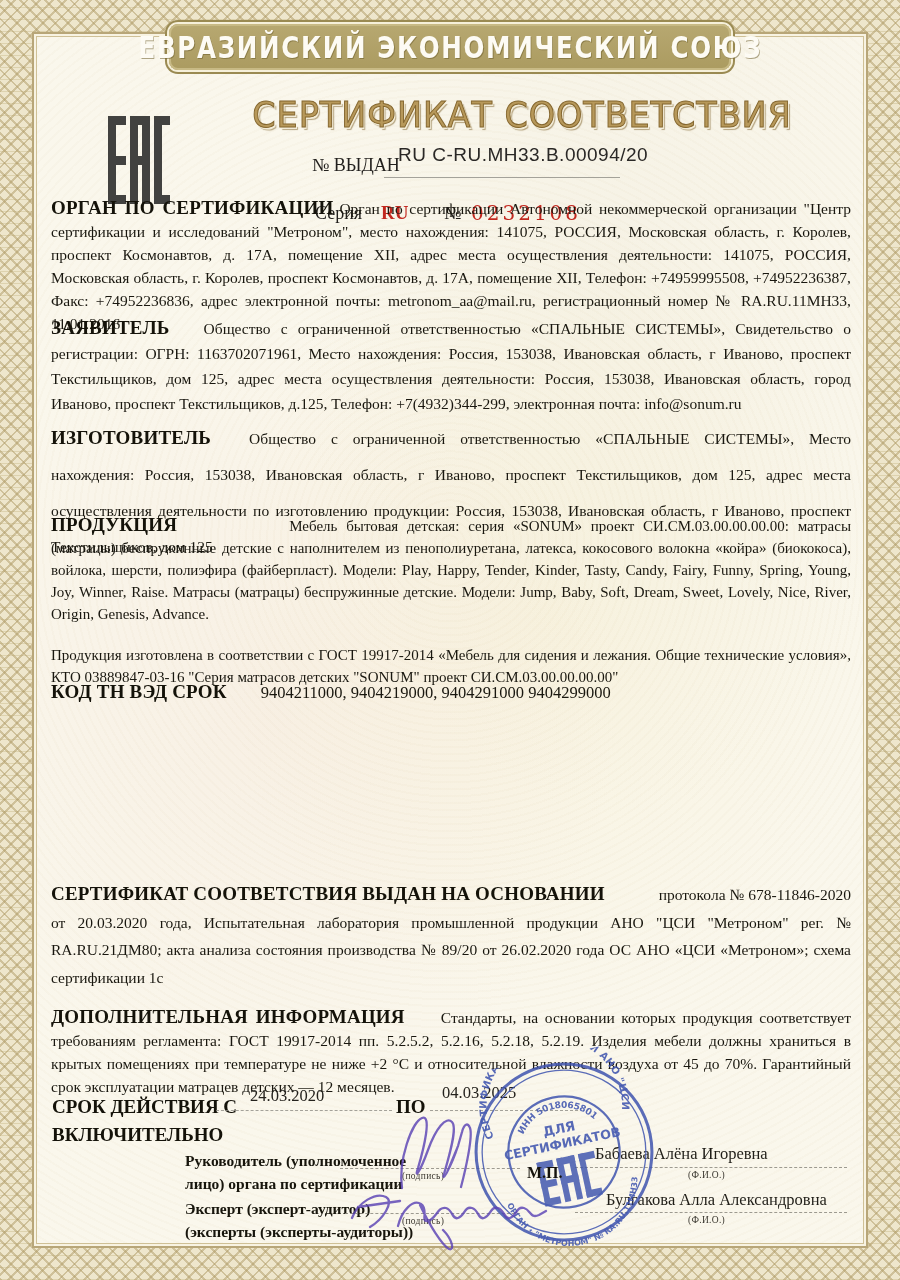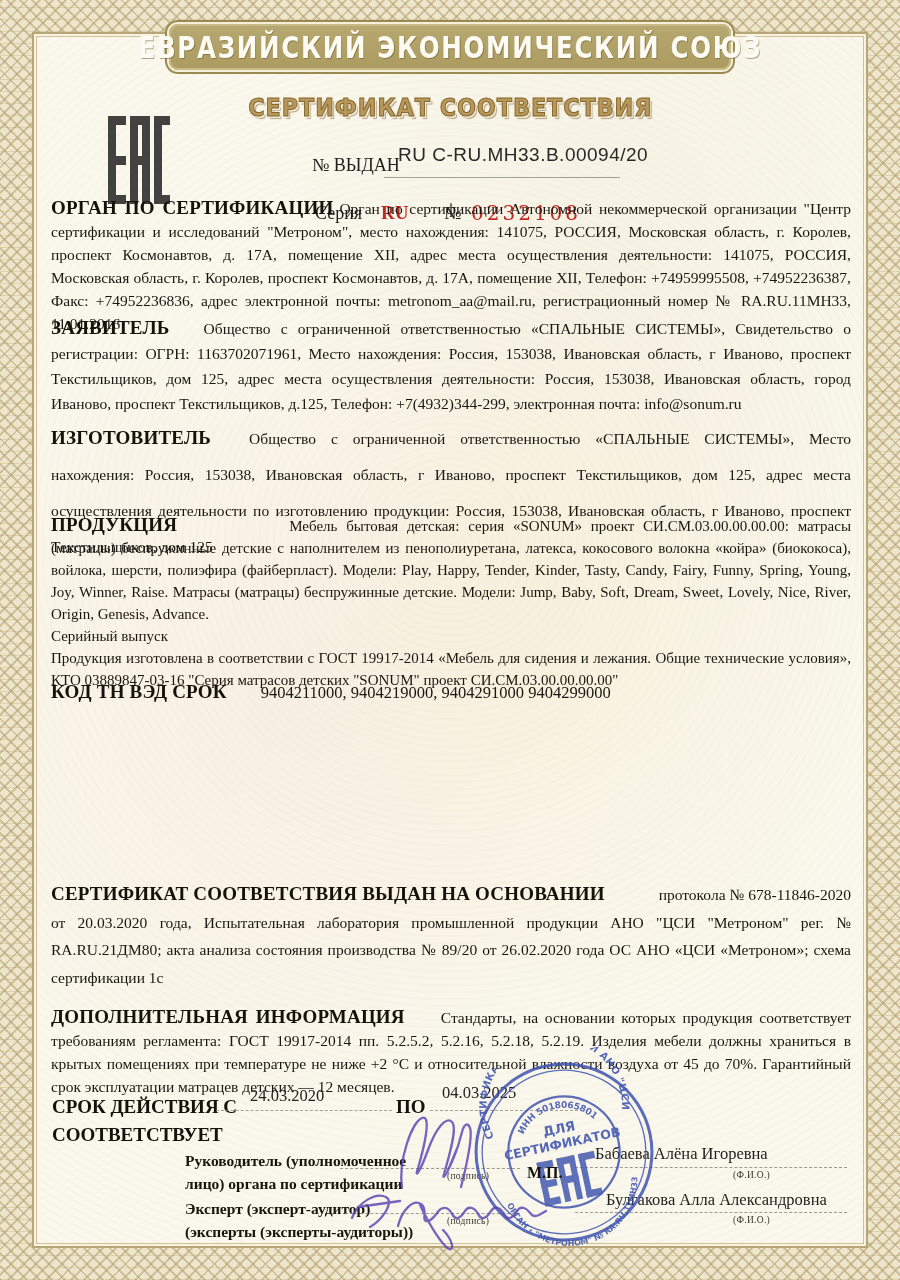--- a/index.html
+++ b/index.html
@@ -20,37 +20,37 @@
   .abs{position:absolute;}
   
   .banner{left:169px;top:24px;width:562px;height:46px;display:flex;align-items:center;justify-content:center;
     background:linear-gradient(#b7a871,#ab9b60);border-radius:9px;
     box-shadow:0 0 0 2px #f6f0da, 0 0 0 4px #9a8a52, inset 0 0 0 2px #c8ba85;}
   .banner span{font-family:"DejaVu Sans",sans-serif;font-weight:bold;font-size:30px;color:#fdfbf4;
     letter-spacing:2px;white-space:nowrap;transform:scaleX(.82);transform-origin:center;
     text-shadow:1px 1px 0 rgba(110,95,45,.55);}
   
   .doc-title{left:232px;top:94px;width:436px;text-align:right;font-family:"DejaVu Sans",sans-serif;
-    font-weight:bold;font-size:24px;letter-spacing:1px;color:#b7985ا;}
+    font-weight:normal;font-size:36px;letter-spacing:1px;color:#b7985ا;}
   .doc-title span{display:inline-block;transform:scaleX(.93);color:#b7985a;-webkit-text-stroke:1px #84662e;
     text-shadow:1.5px 1.5px 0 rgba(250,244,225,.9),2.5px 2.5px 1px rgba(128,100,45,.55);white-space:nowrap;}
   
   .lbl-serif{font-size:18px;color:#211f1c;}
   .num-value{font-family:"Liberation Sans",sans-serif;font-size:19px;color:#2a2826;letter-spacing:.5px;}
   .u-line{border-bottom:1.4px solid #8f8d86;opacity:.8;}
   .red{color:#c2281f;}
   .serial{font-size:20px;letter-spacing:3px;font-family:"DejaVu Serif",serif;}
   
   .section{left:51px;width:800px;text-align:justify;font-size:15.5px;line-height:23px;color:#19170f;}
   .sec-title{font-weight:bold;font-size:19px;letter-spacing:.2px;color:#141209;}
   .after-gap{display:inline-block;width:0;}
   
   .bold-big{font-weight:bold;font-size:19px;color:#141209;}
   .date{font-size:16.5px;color:#24221d;}
-  .cap{font-size:9.5px;color:#3a372f;letter-spacing:.3px;padding-left:45px;}
+  .cap{font-size:9.5px;color:#3a372f;letter-spacing:.3px;}
   .dash{border-bottom:1.2px dashed #8d8a80;opacity:.85;}
   .role{font-weight:bold;font-size:15.5px;color:#17150c;}
   .fio-name{font-size:16.5px;color:#201e18;margin-left:12px;}
   
   .stamp{left:468px;top:1056px;width:192px;height:192px;transform:rotate(-12deg);opacity:.93;}
   .mp{left:527px;top:1164px;font-weight:bold;font-size:16px;color:#16130c;z-index:6;}
   
   .footpill{left:218px;top:1238px;width:516px;height:15px;border:1px solid #c2b083;border-radius:8px;
     display:flex;align-items:center;justify-content:center;background:rgba(250,246,233,.75);}
   .footpill span{font-family:"Liberation Sans",sans-serif;font-size:8px;color:#a08d58;white-space:nowrap;letter-spacing:.2px;}
@@ -104,22 +104,21 @@
   <div class="abs section z2" style="top:315px;line-height:25px;">
     <span class="sec-title">ЗАЯВИТЕЛЬ</span><span class="after-gap" style="width:34px;"></span><span>Общество с ограниченной ответственностью «СПАЛЬНЫЕ СИСТЕМЫ», Свидетельство о регистрации: ОГРН: 1163702071961, Место нахождения: Россия, 153038, Ивановская область, г Иваново, проспект Текстильщиков, дом 125, адрес места осуществления деятельности: Россия, 153038, Ивановская область, город Иваново, проспект Текстильщиков, д.125, Телефон: +7(4932)344-299, электронная почта: info@sonum.ru</span>
   </div>
 
   <div class="abs section z2" style="top:420px;line-height:36px;">
     <span class="sec-title">ИЗГОТОВИТЕЛЬ</span><span class="after-gap" style="width:38px;"></span><span>Общество с ограниченной ответственностью «СПАЛЬНЫЕ СИСТЕМЫ», Место нахождения: Россия, 153038, Ивановская область, г Иваново, проспект Текстильщиков, дом 125, адрес места осуществления деятельности по изготовлению продукции: Россия, 153038, Ивановская область, г Иваново, проспект Текстильщиков, дом 125</span>
   </div>
 
   <div class="abs section z2" style="top:514px;font-size:15px;line-height:22px;">
     <span class="sec-title">ПРОДУКЦИЯ</span><span class="after-gap" style="width:112px;"></span><span>Мебель бытовая детская: серия «SONUM» проект СИ.СМ.03.00.00.00.00: матрасы (матрацы) беспружинные детские с наполнителем из пенополиуретана, латекса, кокосового волокна «койра» (биококоса), войлока, шерсти, полиэфира (файберпласт). Модели: Play, Happy, Tender, Kinder, Tasty, Candy, Fairy, Funny, Spring, Young, Joy, Winner, Raise. Матрасы (матрацы) беспружинные детские. Модели: Jump, Baby, Soft, Dream, Sweet, Lovely, Nice, River, Origin, Genesis, Advance.</span>
-    <div>Серийный выпуск</div>
-    <div style="text-align:justify;">Продукция изготовлена в соответствии с  ГОСТ 19917-2014 «Мебель для сидения и лежания. Общие технические условия», КТО 03889847-03-16 "Серия матрасов детских "SONUM" проект СИ.СМ.03.00.00.00.00"</div>
+    <div style="text-align:justify;margin-top:19px;">Продукция изготовлена в соответствии с  ГОСТ 19917-2014 «Мебель для сидения и лежания. Общие технические условия», КТО 03889847-03-16 "Серия матрасов детских "SONUM" проект СИ.СМ.03.00.00.00.00"</div>
   </div>
 
   <div class="abs section z2" style="top:680px;">
     <span class="sec-title">КОД ТН ВЭД СРОК</span><span class="after-gap" style="width:34px;"></span><span style="font-size:16.5px;">9404211000, 9404219000, 9404291000 9404299000</span>
   </div>
 
 
   <div class="abs section z2" style="top:836px;line-height:27.5px;margin-top:44px;">
     <span class="sec-title">СЕРТИФИКАТ СООТВЕТСТВИЯ ВЫДАН НА ОСНОВАНИИ</span><span class="after-gap" style="width:54px;"></span><span>протокола  №  678-11846-2020  от 20.03.2020 года, Испытательная лаборатория промышленной продукции АНО "ЦСИ "Метроном" рег.  № RA.RU.21ДМ80; акта анализа состояния производства №  89/20 от 26.02.2020 года  ОС АНО «ЦСИ «Метроном»;  схема сертификации 1с</span>
   </div>
@@ -127,21 +126,21 @@
   <div class="abs section z2" style="top:1005px;line-height:23px;">
     <span class="sec-title">ДОПОЛНИТЕЛЬНАЯ ИНФОРМАЦИЯ</span><span class="after-gap" style="width:36px;"></span><span>Стандарты, на основании которых продукция соответствует требованиям регламента: ГОСТ 19917-2014 пп. 5.2.5.2, 5.2.16, 5.2.18, 5.2.19. Изделия мебели должны храниться в крытых помещениях при температуре не ниже +2 °С и относительной влажности воздуха от 45 до 70%. Гарантийный срок эксплуатации матрацев детских — 12 месяцев.</span>
   </div>
 
   <div class="abs bold-big z2" style="left:52px;top:1096px;">СРОК ДЕЙСТВИЯ С</div>
   <div class="abs date z2" style="left:250px;top:1086px;">24.03.2020</div>
   <div class="abs u-line z2" style="left:216px;top:1094px;width:176px;height:16px;border-bottom-style:dashed;"></div>
   <div class="abs bold-big z2" style="left:396px;top:1096px;">ПО</div>
   <div class="abs date z2" style="left:442px;top:1083px;">04.03.2025</div>
   <div class="abs u-line z2" style="left:430px;top:1094px;width:148px;height:16px;border-bottom-style:dashed;"></div>
-  <div class="abs bold-big z2" style="left:52px;top:1124px;">СООТВЕТСТВУЕТ</div>
+  <div class="abs bold-big z2" style="left:52px;top:1124px;">ВКЛЮЧИТЕЛЬНО</div>
 
   <div class="abs role z2" style="left:185px;top:1152px;">Руководитель (уполномоченное</div>
   <div class="abs role z2" style="left:185px;top:1175px;">лицо) органа по сертификации</div>
   <div class="abs dash z2" style="left:340px;top:1152px;width:180px;height:16px;"></div>
   <div class="abs cap z2" style="left:402px;top:1171px;">(подпись)</div>
   <div class="abs fio-name z2" style="left:583px;top:1144px;">Бабаева Алёна Игоревна</div>
   <div class="abs dash z2" style="left:575px;top:1151px;width:272px;height:16px;"></div>
   <div class="abs cap z2" style="left:688px;top:1170px;">(Ф.И.О.)</div>
 
   <div class="abs mp">М.П.</div>

